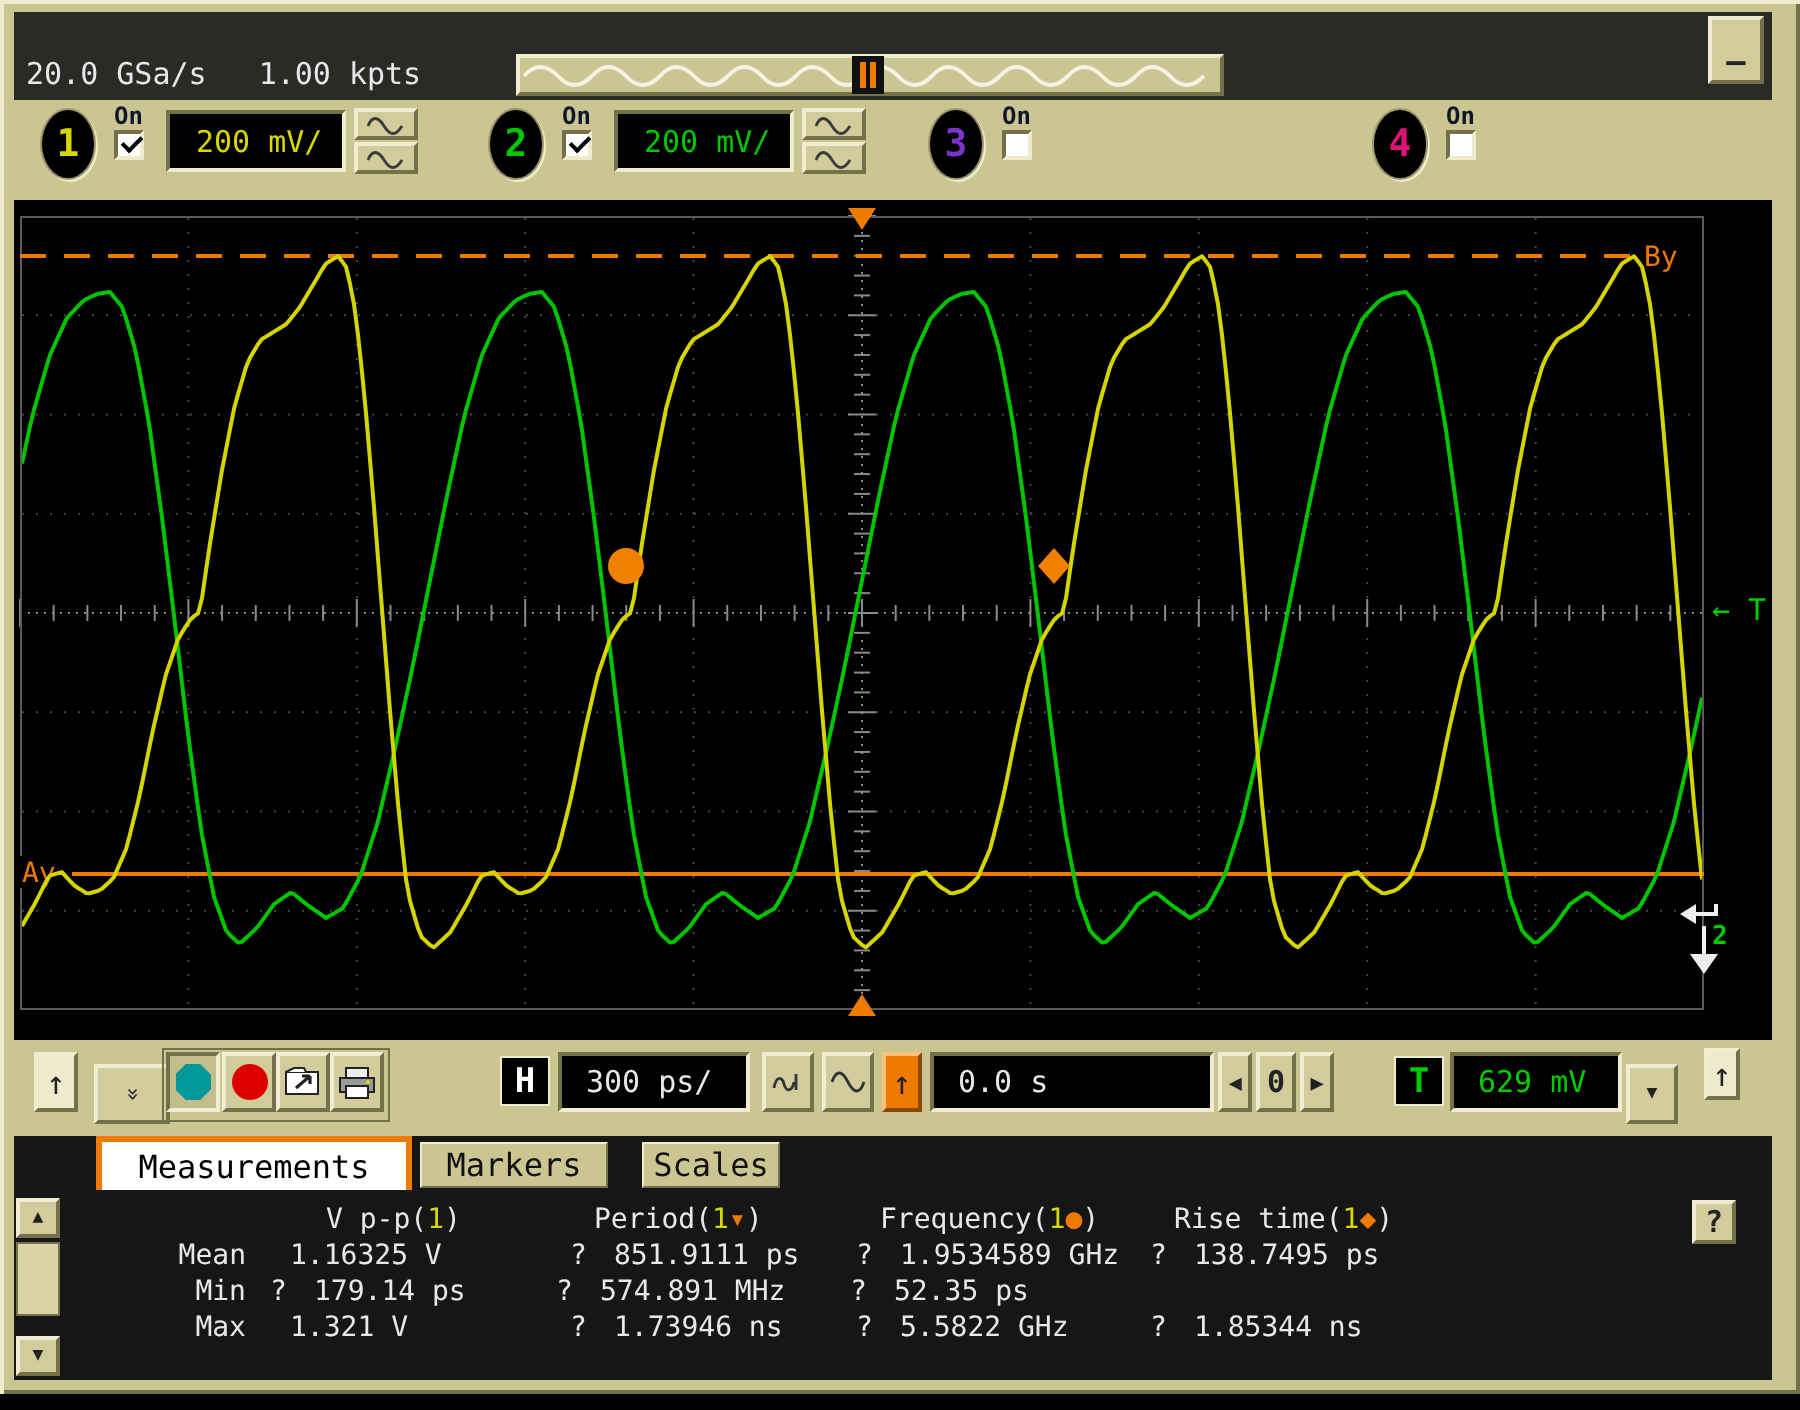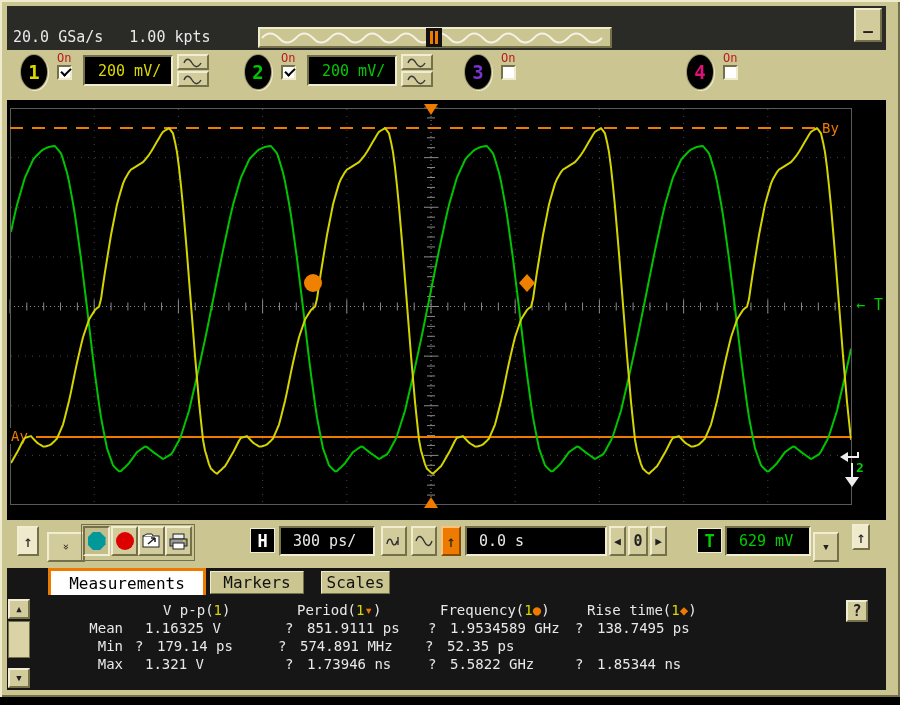--- a/index.html
+++ b/index.html
@@ -20,21 +20,21 @@
   #minbtn{position:absolute;right:4px;top:2px;width:28px;height:34px;background:#d2cc9c;
           border:2px solid;border-color:#efeccd #74704a #74704a #efeccd;box-sizing:border-box;
           color:#222;font-size:16px;font-weight:bold;display:flex;align-items:flex-end;justify-content:center;}
   
   #channels{position:absolute;left:7px;top:50px;width:879px;height:50px;}
   .chan{position:absolute;top:0;height:50px;}
   .badge{position:absolute;left:0;top:5px;width:26px;height:34px;background:#000;border-radius:50%;
          display:flex;align-items:center;justify-content:center;font-size:19px;font-weight:bold;
          box-shadow:0 0 0 1px #9a946a, 1px 1px 0 1px #efeccd;}
   .onwrap{position:absolute;left:36px;top:2px;width:22px;}
-  .onlabel{font-size:12px;color:#b91c1c;line-height:12px;}
+  .onlabel{font-size:12px;color:#0f172a;line-height:12px;font-weight:bold;}
   .cbox{width:15px;height:15px;background:#fff;border:2px solid;box-sizing:border-box;
         border-color:#74704a #efeccd #efeccd #74704a;position:relative;margin-top:1px;}
   .checkmark{position:absolute;left:2px;top:1px;width:8px;height:4px;
              border-left:2px solid #000;border-bottom:2px solid #000;transform:rotate(-45deg);}
   .chan-lcd{position:absolute;left:62px;top:5px;width:90px;height:31px;background:#000;
             border:2px solid;border-color:#74704a #efeccd #efeccd #74704a;box-sizing:border-box;
             font-size:15px;display:flex;align-items:center;padding-left:13px;}
   .wavebtns{position:absolute;left:156px;top:4px;width:32px;}
   .wavebtn-sm{width:32px;height:16px;margin-bottom:1px;}
   

